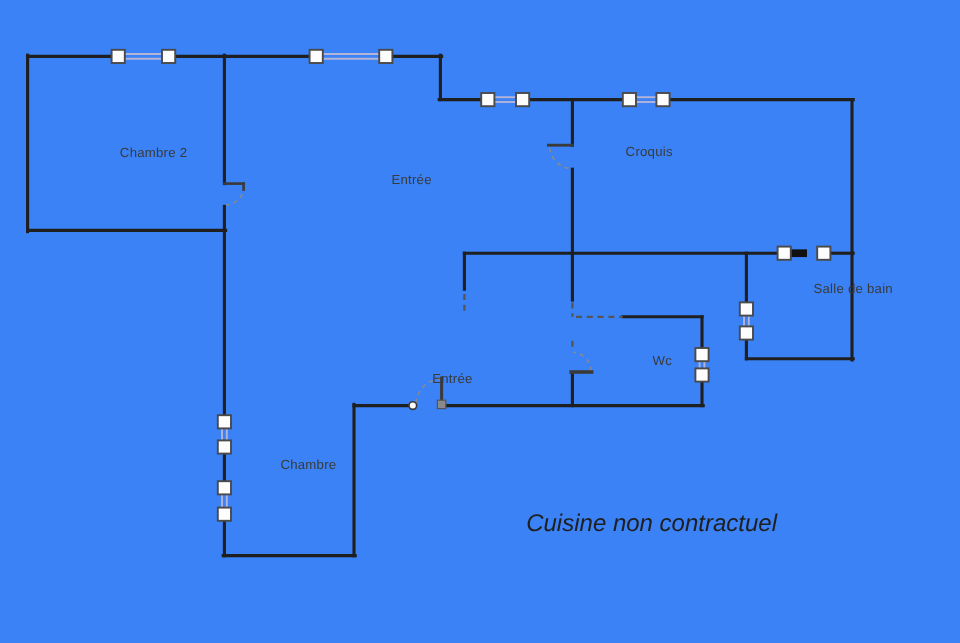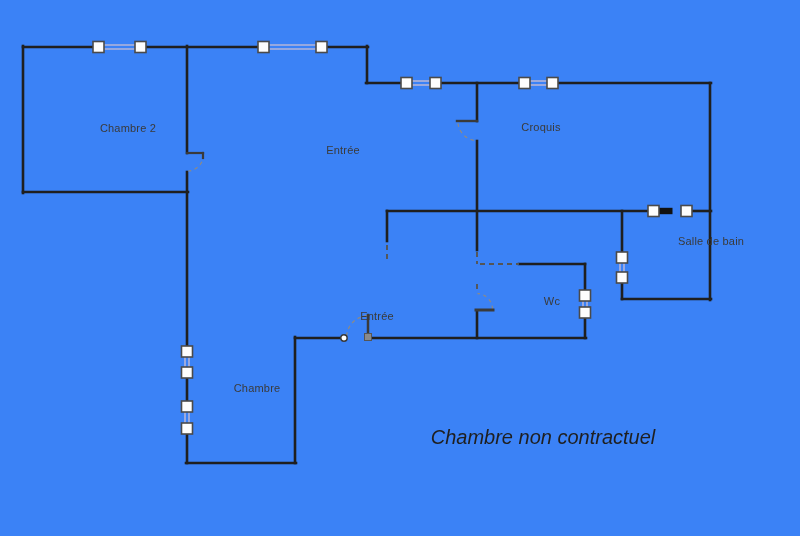--- a/index.html
+++ b/index.html
@@ -142,14 +142,14 @@
     </svg>
 
   <div class="room-label" style="left:128px;top:128px">Chambre 2</div>
   <div class="room-label" style="left:343px;top:150px">Entrée</div>
   <div class="room-label" style="left:541px;top:127px">Croquis</div>
   <div class="room-label" style="left:711px;top:241px">Salle de bain</div>
   <div class="room-label" style="left:552px;top:301px">Wc</div>
   <div class="room-label" style="left:377px;top:316px">Entrée</div>
   <div class="room-label" style="left:257px;top:388px">Chambre</div>
 
-  <div class="disclaimer" style="left:543px;top:437px">Chambre non contractuel</div>
+  <div class="disclaimer" style="left:543px;top:437px">Cuisine non contractuel</div>
 </div>
 
 </body></html>

